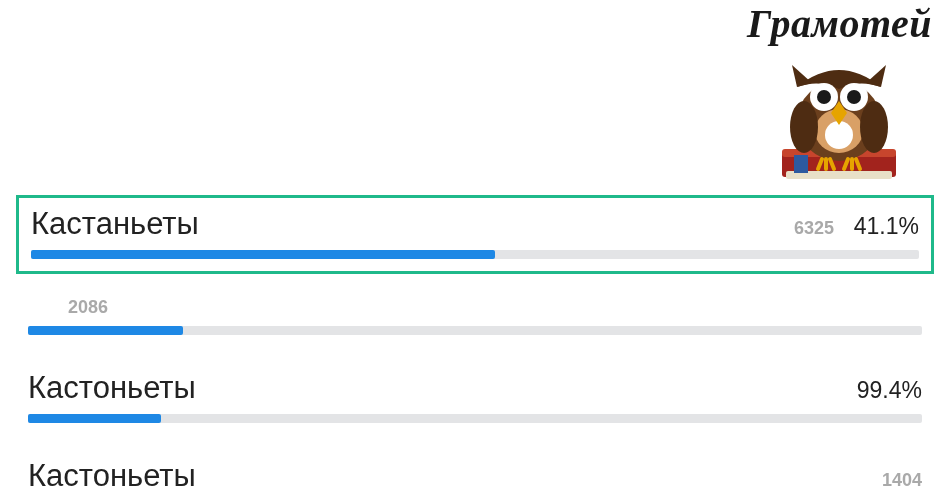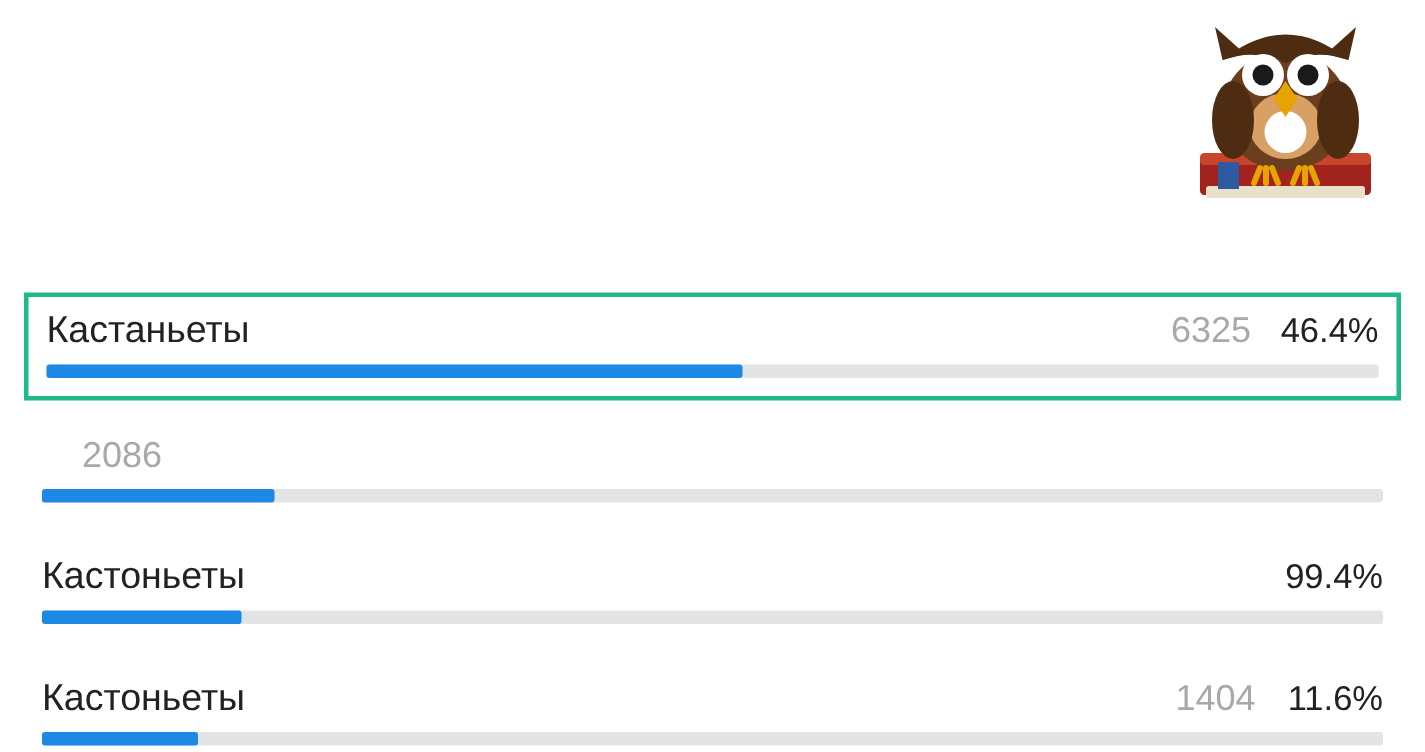--- a/index.html
+++ b/index.html
@@ -3,30 +3,31 @@
 <meta charset="utf-8">
 <style>
   html,body{margin:0;padding:0;width:950px;height:501px;background:#fff;font-family:"Segoe UI",Arial,sans-serif;overflow:hidden;}
   .logo-wrap{position:absolute;right:18px;top:0;text-align:center;}
   .logo-title{font-family:"Brush Script MT","Segoe Script",cursive;font-size:40px;font-style:italic;font-weight:600;color:#1a1a1a;letter-spacing:0.5px;}
   .owl-svg{display:block;margin:-4px auto 0 auto;}
   .answers{position:absolute;left:16px;right:16px;top:195px;}
   .answer{position:relative;margin-bottom:13px;padding:10px 12px 12px 12px;box-sizing:border-box;}
   .answer.correct{border:3px solid #1fb98a;padding-top:8px;}
   .row{display:flex;align-items:baseline;}
-  .label{flex:1;font-size:25px;color:#222;}
-  .count{width:80px;text-align:right;font-size:24px;color:#a9a9a9;}
+  .label{flex:1;font-size:31px;color:#222;}
+  .count{width:80px;text-align:right;font-size:18px;color:#a9a9a9;font-weight:bold;}
   .pct{width:85px;text-align:right;font-size:23px;color:#222;}
   .bar-track{height:9px;background:#e3e4e6;border-radius:2px;margin-top:8px;position:relative;}
   .bar-fill{height:100%;background:#1e88e5;border-radius:2px;}
 </style>
 </head>
 <body>
 
 <div class="logo-wrap">
+  <div class="logo-title">Грамотей</div>
   <svg class="owl-svg" width="150" height="140" viewBox="0 0 150 140">
 
     <rect x="18" y="108" width="114" height="26" rx="3" fill="#a2231d"></rect>
     <rect x="18" y="106" width="114" height="8" rx="3" fill="#c7452d"></rect>
     <rect x="22" y="128" width="106" height="8" rx="2" fill="#e8e0c8"></rect>
     <rect x="30" y="112" width="14" height="18" fill="#2d5aa0"></rect>
 
     <ellipse cx="75" cy="78" rx="42" ry="40" fill="#6b3f1d"></ellipse>
     <ellipse cx="75" cy="88" rx="24" ry="22" fill="#d9a066"></ellipse>
     <ellipse cx="75" cy="92" rx="14" ry="14" fill="#ffffff"></ellipse>
@@ -49,21 +50,21 @@
     <path d="M58 116 l-4 10 M62 116 l0 10 M66 116 l4 10" stroke="#e6a400" stroke-width="4" stroke-linecap="round"></path>
     <path d="M84 116 l-4 10 M88 116 l0 10 M92 116 l4 10" stroke="#e6a400" stroke-width="4" stroke-linecap="round"></path>
   </svg>
 </div>
 
 <div class="answers">
   <div class="answer correct">
     <div class="row">
       <span class="label">Кастаньеты</span>
       <span class="count">6325</span>
-      <span class="pct">46.4%</span>
+      <span class="pct">41.1%</span>
     </div>
     <div class="bar-track">
       <div class="bar-fill" style="width: 52.3%;"></div>
     </div>
   </div>
 
   <div class="answer">
     <div class="row">
       <span class="count">2086</span>
     </div>
@@ -79,19 +80,18 @@
     </div>
     <div class="bar-track">
       <div class="bar-fill" style="width: 14.9%;"></div>
     </div>
   </div>
 
   <div class="answer">
     <div class="row">
       <span class="label">Кастоньеты</span>
       <span class="count">1404</span>
-      <span class="pct">11.6%</span>
     </div>
     <div class="bar-track">
       <div class="bar-fill" style="width: 11.6%;"></div>
     </div>
   </div>
 </div>
 
 </body></html>

